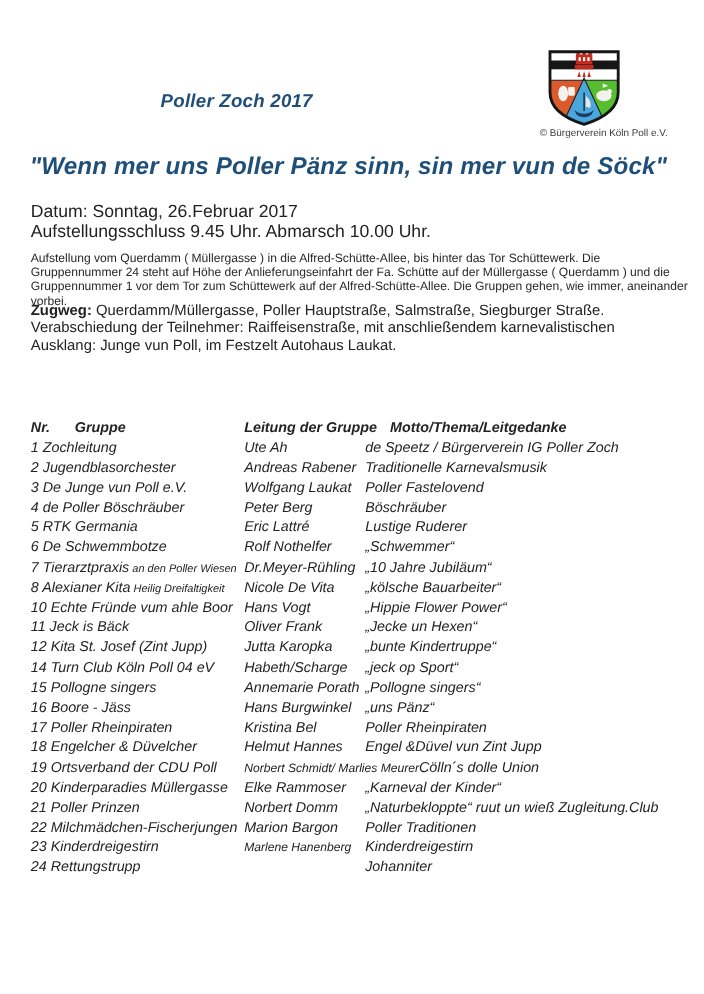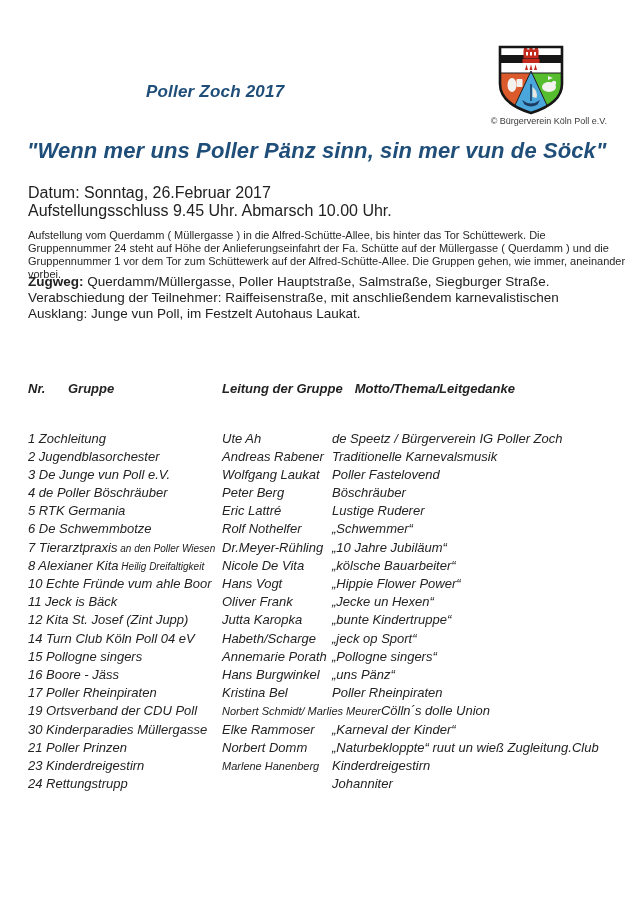--- a/index.html
+++ b/index.html
@@ -30,21 +30,21 @@
   .table{position:absolute;left:28px;top:340px;width:600px;font-size:13px;color:#232323;}
   .thead{display:flex;font-weight:bold;font-style:italic;line-height:16px;white-space:nowrap;margin-top:41px;}
   .h-nr{width:40px;flex:0 0 auto;}
   .h-group{min-width:154px;flex:0 0 auto;}
   .h-leader{min-width:110px;flex:0 0 auto;}
   .h-motto{margin-left:12px;flex:0 0 auto;}
   .rows{margin-top:0.5px;font-style:italic;}
   .row{display:flex;height:18.2px;line-height:18.2px;white-space:nowrap;align-items:baseline;}
   .c1{flex:0 0 auto;min-width:194px;}
   .c2{flex:0 0 auto;min-width:110px;}
-  .c3{flex:0 0 auto;margin-top:32px;}
+  .c3{flex:0 0 auto;}
   .sm{font-size:11px;}
   .sm-xs{font-size:10px;}
   .row[data-variant="sbk"] .c1{min-width:122px;}
   .row[data-variant="sbk"] .c2{min-width:0;padding-right:7px;}
   .footer{position:absolute;left:28px;top:795px;font-size:12px;font-weight:bold;line-height:16.5px;color:#1b1b1b;}
   .footer .line{white-space:pre-wrap;}
   .footer a{color:var(--link,#0a56c2);text-decoration:underline;cursor:pointer;}
 </style>
 </head>
 <body>
@@ -189,35 +189,45 @@
           <span class="c1">16 Boore - Jäss</span>
           <span class="c2">Hans Burgwinkel</span>
           <span class="c3">„uns Pänz“</span>
         </div>
         <div class="row">
           <span class="c1">17 Poller Rheinpiraten</span>
           <span class="c2">Kristina Bel</span>
           <span class="c3">Poller Rheinpiraten</span>
         </div>
         <div class="row">
+          <span class="c1">18 Engelcher &amp; Düvelcher</span>
+          <span class="c2">Helmut Hannes</span>
+          <span class="c3">Engel &amp;Düvel vun Zint Jupp</span>
+        </div>
+        <div class="row">
           <span class="c1">19 Ortsverband der CDU Poll</span>
           <span class="c2"><span class="sm">Norbert Schmidt/ Marlies Meurer</span></span>
           <span class="c3">Cölln´s dolle Union</span>
         </div>
         <div class="row">
-          <span class="c1">30 Kinderparadies Müllergasse</span>
+          <span class="c1">20 Kinderparadies Müllergasse</span>
           <span class="c2">Elke Rammoser</span>
           <span class="c3">„Karneval der Kinder“</span>
         </div>
         <div class="row">
           <span class="c1">21 Poller Prinzen</span>
           <span class="c2">Norbert Domm</span>
           <span class="c3">„Naturbekloppte“ ruut un wieß Zugleitung.Club</span>
         </div>
         <div class="row">
+          <span class="c1">22 Milchmädchen-Fischerjungen</span>
+          <span class="c2">Marion Bargon</span>
+          <span class="c3">Poller Traditionen</span>
+        </div>
+        <div class="row">
           <span class="c1">23 Kinderdreigestirn</span>
           <span class="c2"><span class="sm">Marlene Hanenberg</span></span>
           <span class="c3">Kinderdreigestirn</span>
         </div>
         <div class="row">
           <span class="c1">24 Rettungstrupp</span>
           <span class="c2"></span>
           <span class="c3">Johanniter</span>
         </div>
       </div>

